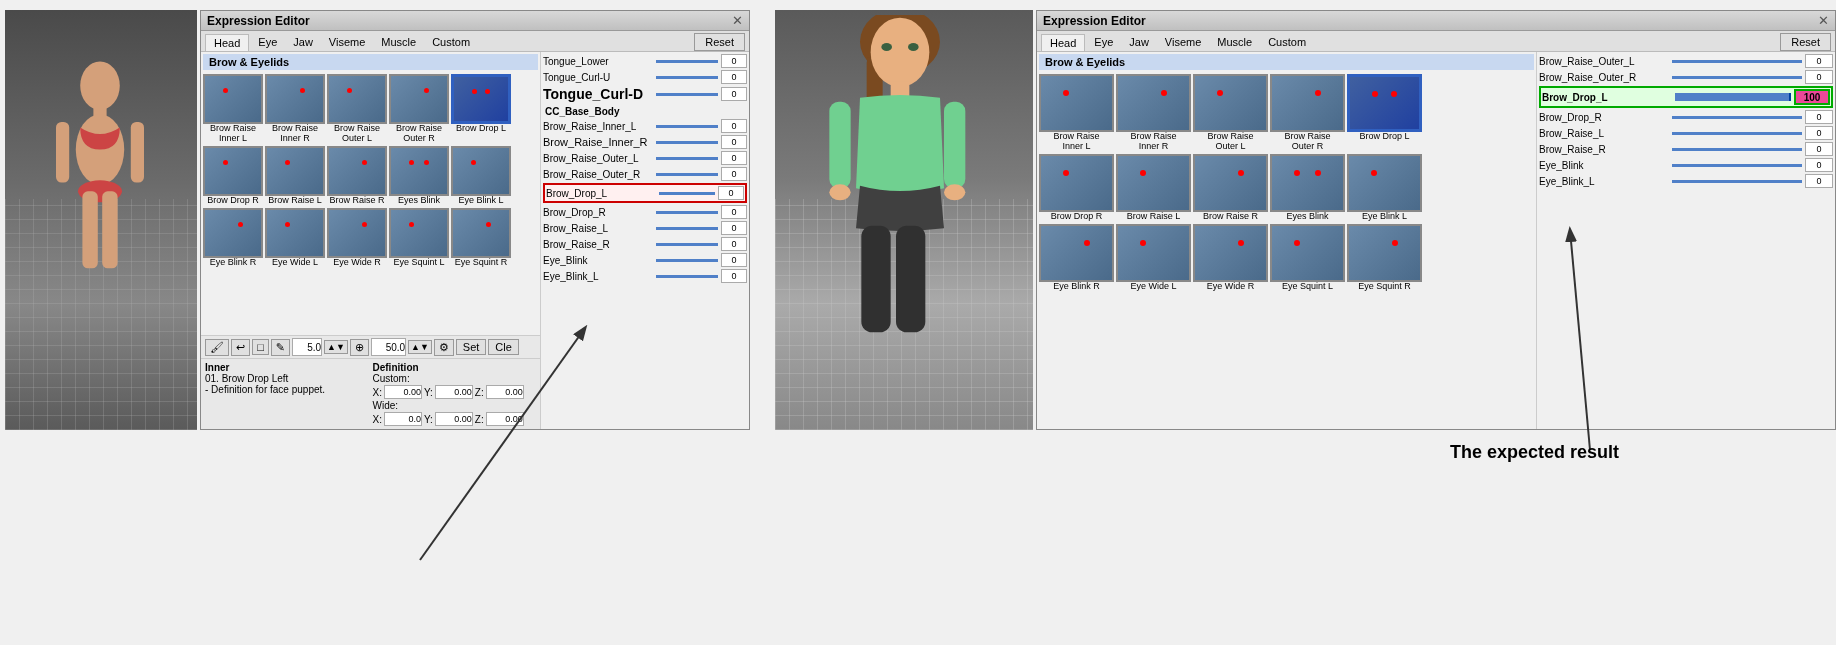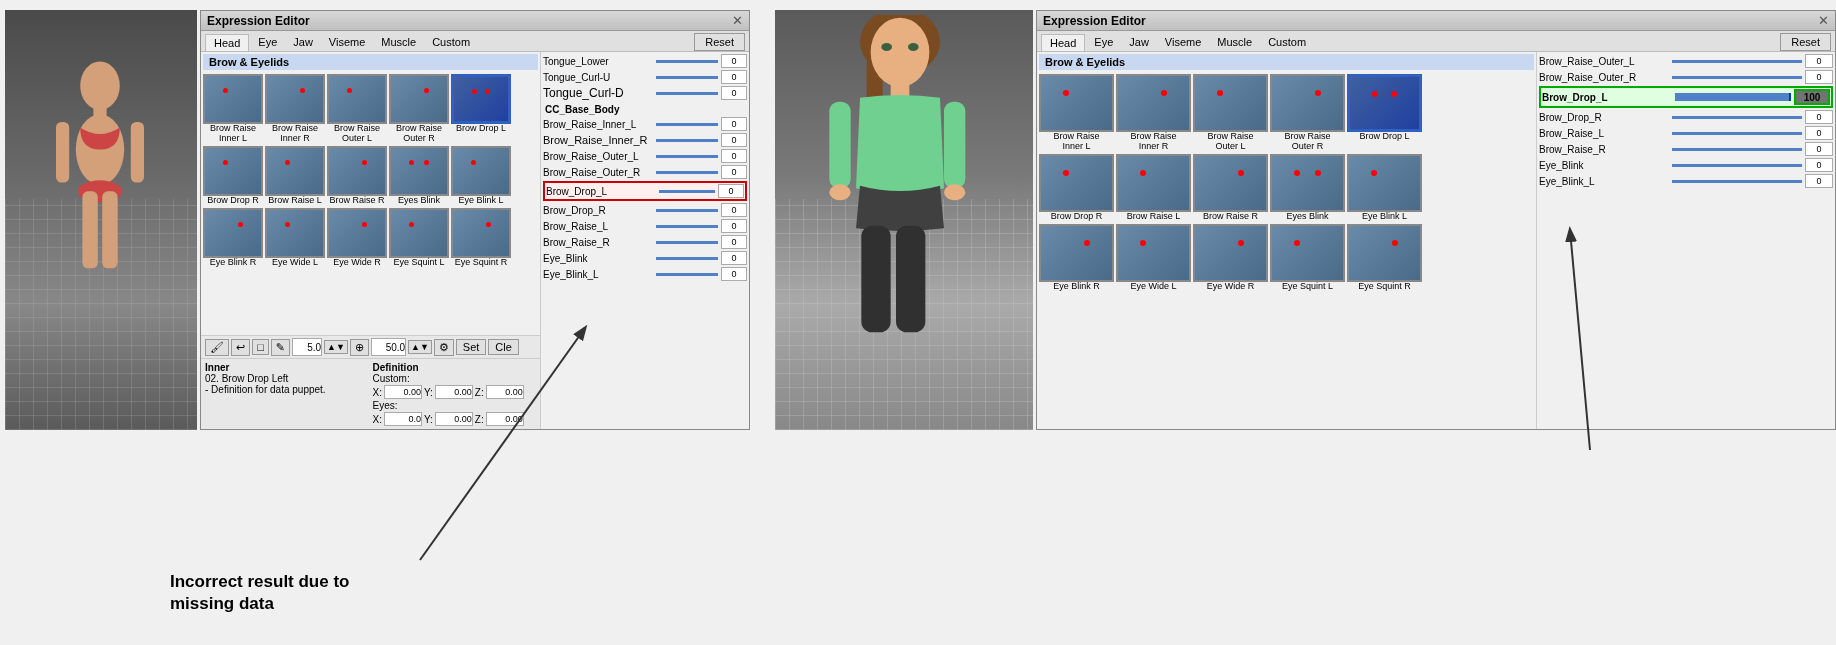--- a/index.html
+++ b/index.html
@@ -205,38 +205,38 @@
             <input type="text" value="50.0" style="width: 35px; font-size: 10px; border: 1px solid rgb(170, 170, 170); height: 18px; text-align: right;">
             <button style="padding:1px 2px;font-size:9px;border:1px solid #999;background:#e0e0e0;cursor:pointer;">▲▼</button>
             <button style="padding:1px 4px;font-size:11px;border:1px solid #999;background:#e0e0e0;cursor:pointer;">⚙</button>
             <button style="padding:1px 6px;font-size:11px;border:1px solid #999;background:#e0e0e0;cursor:pointer;">Set</button>
             <button style="padding:1px 6px;font-size:11px;border:1px solid #999;background:#e0e0e0;cursor:pointer;">Cle</button>
           </div>
 
           <div style="display:flex;gap:4px;padding:3px 4px;font-size:10px;background:#e8e8e8;border-top:1px solid #ccc;">
             <div style="flex:1;">
               <div style="font-weight:bold;">Inner</div>
-              <div>02. Brow Drop Left</div>
-              <div>- Definition for data puppet.</div>
+              <div>01. Brow Drop Left</div>
+              <div>- Definition for face puppet.</div>
             </div>
             <div style="flex:1;">
               <div style="font-weight:bold;">Definition</div>
               <div style="display:flex;align-items:center;gap:2px;margin-bottom:1px;">
                 <span>Custom:</span>
               </div>
               <div style="display:flex;align-items:center;gap:2px;margin-bottom:1px;">
                 <span>X:</span>
                 <input type="text" value="0.00" style="width: 38px; height: 14px; font-size: 9px; border: 1px solid rgb(170, 170, 170); text-align: right;">
                 <span>Y:</span>
                 <input type="text" value="0.00" style="width: 38px; height: 14px; font-size: 9px; border: 1px solid rgb(170, 170, 170); text-align: right;">
                 <span>Z:</span>
                 <input type="text" value="0.00" style="width: 38px; height: 14px; font-size: 9px; border: 1px solid rgb(170, 170, 170); text-align: right;">
               </div>
               <div style="display:flex;align-items:center;gap:2px;margin-bottom:1px;">
-                <span>Eyes:</span>
+                <span>Wide:</span>
               </div>
               <div style="display:flex;align-items:center;gap:2px;">
                 <span>X:</span>
                 <input type="text" value="0.0" style="width: 38px; height: 14px; font-size: 9px; border: 1px solid rgb(170, 170, 170); text-align: right;">
                 <span>Y:</span>
                 <input type="text" value="0.00" style="width: 38px; height: 14px; font-size: 9px; border: 1px solid rgb(170, 170, 170); text-align: right;">
                 <span>Z:</span>
                 <input type="text" value="0.00" style="width: 38px; height: 14px; font-size: 9px; border: 1px solid rgb(170, 170, 170); text-align: right;">
               </div>
             </div>
@@ -250,21 +250,21 @@
               <span style="width:110px;font-size:10px;white-space:nowrap;">Tongue_Lower</span>
               <div style="flex:1;height:3px;background:#5080c8;margin:0 3px;"></div>
               <input type="text" value="0" style="width: 26px; height: 14px; font-size: 9px; border: 1px solid rgb(170, 170, 170); text-align: center;">
             </div>
             <div style="display:flex;align-items:center;margin-bottom:2px;">
               <span style="width:110px;font-size:10px;white-space:nowrap;">Tongue_Curl-U</span>
               <div style="flex:1;height:3px;background:#5080c8;margin:0 3px;"></div>
               <input type="text" value="0" style="width: 26px; height: 14px; font-size: 9px; border: 1px solid rgb(170, 170, 170); text-align: center;">
             </div>
             <div style="display:flex;align-items:center;margin-bottom:2px;">
-              <span style="width:110px;font-size:12px;white-space:nowrap;">Tongue_Curl-D</span>
+              <span style="width:110px;font-size:14px;white-space:nowrap;font-weight:bold;">Tongue_Curl-D</span>
               <div style="flex:1;height:3px;background:#5080c8;margin:0 3px;"></div>
               <input type="text" value="0" style="width: 26px; height: 14px; font-size: 9px; border: 1px solid rgb(170, 170, 170); text-align: center;">
             </div>
 
             <div style="font-size:10px;font-weight:bold;padding:2px 0 2px 2px;margin-top:2px;">CC_Base_Body</div>
 
             <div style="display:flex;align-items:center;margin-bottom:2px;">
               <span style="width:110px;font-size:10px;white-space:nowrap;">Brow_Raise_Inner_L</span>
               <div style="flex:1;height:3px;background:#5080c8;margin:0 3px;"></div>
               <input type="text" value="0" style="width: 26px; height: 14px; font-size: 9px; border: 1px solid rgb(170, 170, 170); text-align: center;">
@@ -324,21 +324,20 @@
     <svg style="position:absolute;top:0;left:0;width:770px;height:645px;pointer-events:none;">
 
       <line x1="420" y1="560" x2="585" y2="328" stroke="#333" stroke-width="2" marker-end="url(#arrowhead-left)"></line>
       <defs>
         <marker id="arrowhead-left" markerWidth="8" markerHeight="8" refX="6" refY="3" orient="auto">
           <path d="M0,0 L0,6 L8,3 Z" fill="#333"></path>
         </marker>
       </defs>
     </svg>
 
-    <div style="position:absolute;bottom:30px;left:170px;font-size:17px;font-weight:bold;width:300px;line-height:1.3;">Incorrect result due to<br>missing data</div>
 
   </div>
 
   <div class="right-block">
 
     <div style="position:absolute; top:10px; left:5px; width:258px; height:420px; background:linear-gradient(180deg,#5a5a5a,#7a7a7a 40%,#aaa 70%,#888 100%); overflow:hidden;">
       <div style="position:absolute;bottom:0;left:0;width:100%;height:55%;background:repeating-linear-gradient(0deg,rgba(200,200,200,0.3) 0,rgba(200,200,200,0.3) 1px,transparent 1px,transparent 14px),repeating-linear-gradient(90deg,rgba(200,200,200,0.3) 0,rgba(200,200,200,0.3) 1px,transparent 1px,transparent 14px);"></div>
 
       <svg viewBox="0 0 130 300" style="position:absolute;left:30px;top:5px;width:190px;height:400px;">
 
@@ -507,21 +506,21 @@
               <span style="width:130px;font-size:10px;white-space:nowrap;">Brow_Raise_Outer_R</span>
               <div style="flex:1;height:3px;background:#5080c8;margin:0 3px;"></div>
               <input type="text" value="0" style="width: 28px; height: 14px; font-size: 9px; border: 1px solid rgb(170, 170, 170); text-align: center;">
             </div>
 
             <div style="display:flex;align-items:center;margin-bottom:2px;background:#e0ffe0;border:2px solid #00aa00;padding:1px;">
               <span style="width:130px;font-size:10px;white-space:nowrap;font-weight:bold;">Brow_Drop_L</span>
               <div style="flex:1;height:8px;background:linear-gradient(90deg,#5080c8 0%,#5080c8 100%);margin:0 3px;position:relative;">
                 <div style="position:absolute;right:0;top:0;height:100%;width:2px;background:#0040a0;"></div>
               </div>
-              <input type="text" value="100" style="width: 36px; height: 16px; font-size: 10px; border: 2px solid rgb(0, 170, 0); text-align: center; background: #737373; font-weight: bold;">
+              <input type="text" value="100" style="width: 36px; height: 16px; font-size: 10px; border: 2px solid rgb(0, 170, 0); text-align: center; background: #ec4899; font-weight: bold;">
             </div>
 
             <div style="display:flex;align-items:center;margin-bottom:2px;">
               <span style="width:130px;font-size:10px;white-space:nowrap;">Brow_Drop_R</span>
               <div style="flex:1;height:3px;background:#5080c8;margin:0 3px;"></div>
               <input type="text" value="0" style="width: 28px; height: 14px; font-size: 9px; border: 1px solid rgb(170, 170, 170); text-align: center;">
             </div>
             <div style="display:flex;align-items:center;margin-bottom:2px;">
               <span style="width:130px;font-size:10px;white-space:nowrap;">Brow_Raise_L</span>
               <div style="flex:1;height:3px;background:#5080c8;margin:0 3px;"></div>
@@ -550,16 +549,17 @@
     <svg style="position:absolute;top:0;left:0;width:1066px;height:645px;pointer-events:none;">
       <defs>
         <marker id="arrowhead-right" markerWidth="8" markerHeight="8" refX="6" refY="3" orient="auto">
           <path d="M0,0 L0,6 L8,3 Z" fill="#333"></path>
         </marker>
       </defs>
 
       <line x1="820" y1="450" x2="800" y2="230" stroke="#333" stroke-width="2" marker-end="url(#arrowhead-right)"></line>
     </svg>
 
+    <div style="position:absolute;top:440px;left:680px;font-size:18px;font-weight:bold;width:320px;line-height:1.4;">The expected result</div>
 
   </div>
 
 </div>
 
 </body></html>

